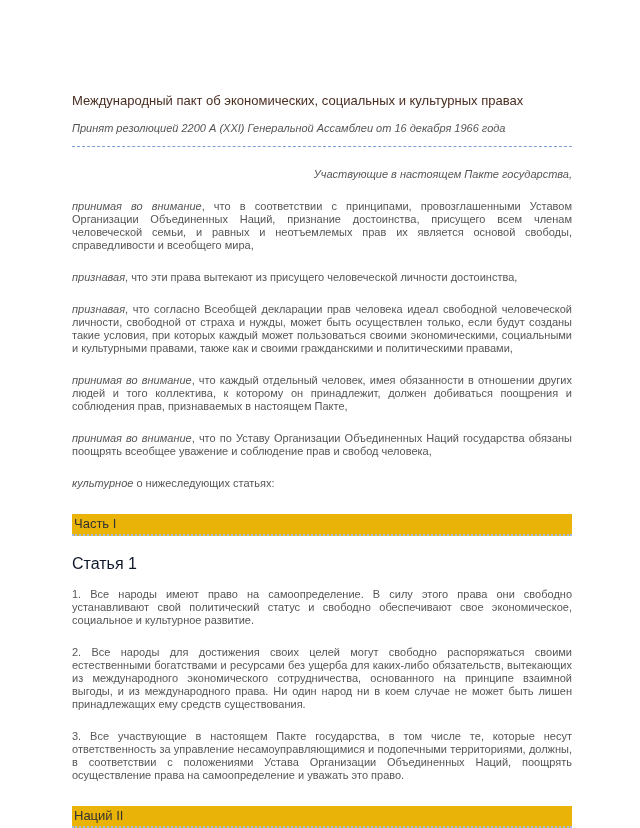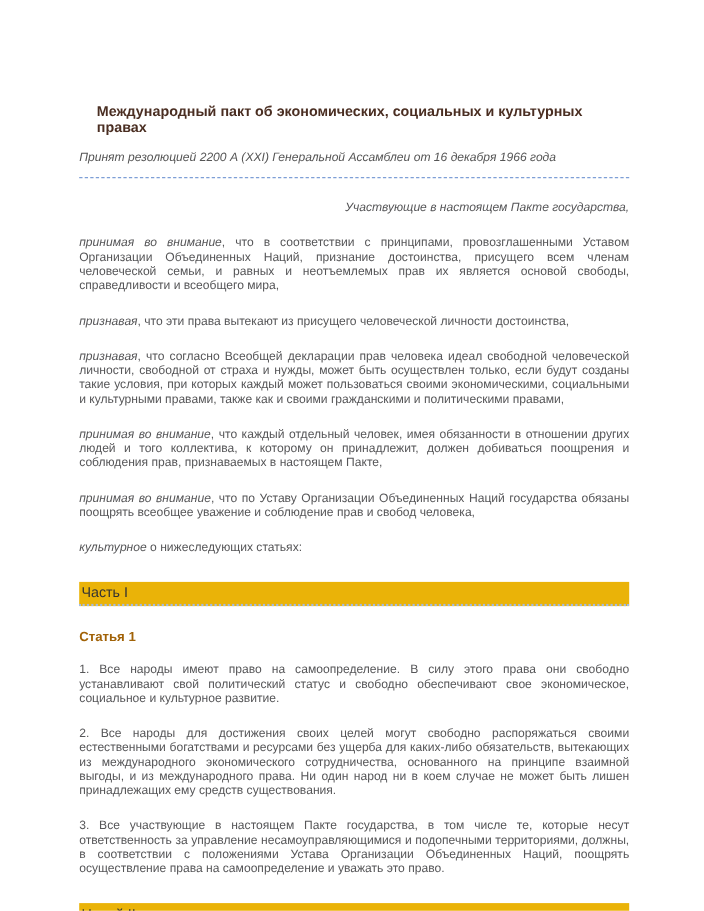--- a/index.html
+++ b/index.html
@@ -16,23 +16,23 @@
   }
   .doc {
     position: absolute;
     left: 72px;
     top: 93px;
     width: 500px;
   }
   .doc-title {
     font-size: 13px;
     line-height: 15px;
-    font-weight: bold;
+    font-weight: normal;
     color: #4a2e22;
-    margin: 0 0 14px 16px;
+    margin: 0 0 14px 0;
   }
   .doc-subtitle {
     font-size: 11px;
     line-height: 13px;
     font-style: italic;
     color: #555555;
     margin: 0 0 11px 0;
   }
   .rule-top {
     border: 0;
@@ -57,24 +57,24 @@
   .part-bar {
     background: #eab308;
     border-bottom: 2px dotted #a4bce4;
     padding: 2px 2px 3px 2px;
     font-size: 13px;
     line-height: 15px;
     color: #333333;
     margin: 24px 0 21px 0;
   }
   .article-heading {
-    font-size: 12px;
+    font-size: 16px;
     line-height: 14px;
-    font-weight: bold;
-    color: #a16207;
+    font-weight: normal;
+    color: #0f172a;
     margin: 0 0 17px 0;
   }
 </style>
 </head>
 <body>
 
 <div class="doc">
 
   <h1 class="doc-title">Международный пакт об экономических, социальных и культурных правах</h1>
 

